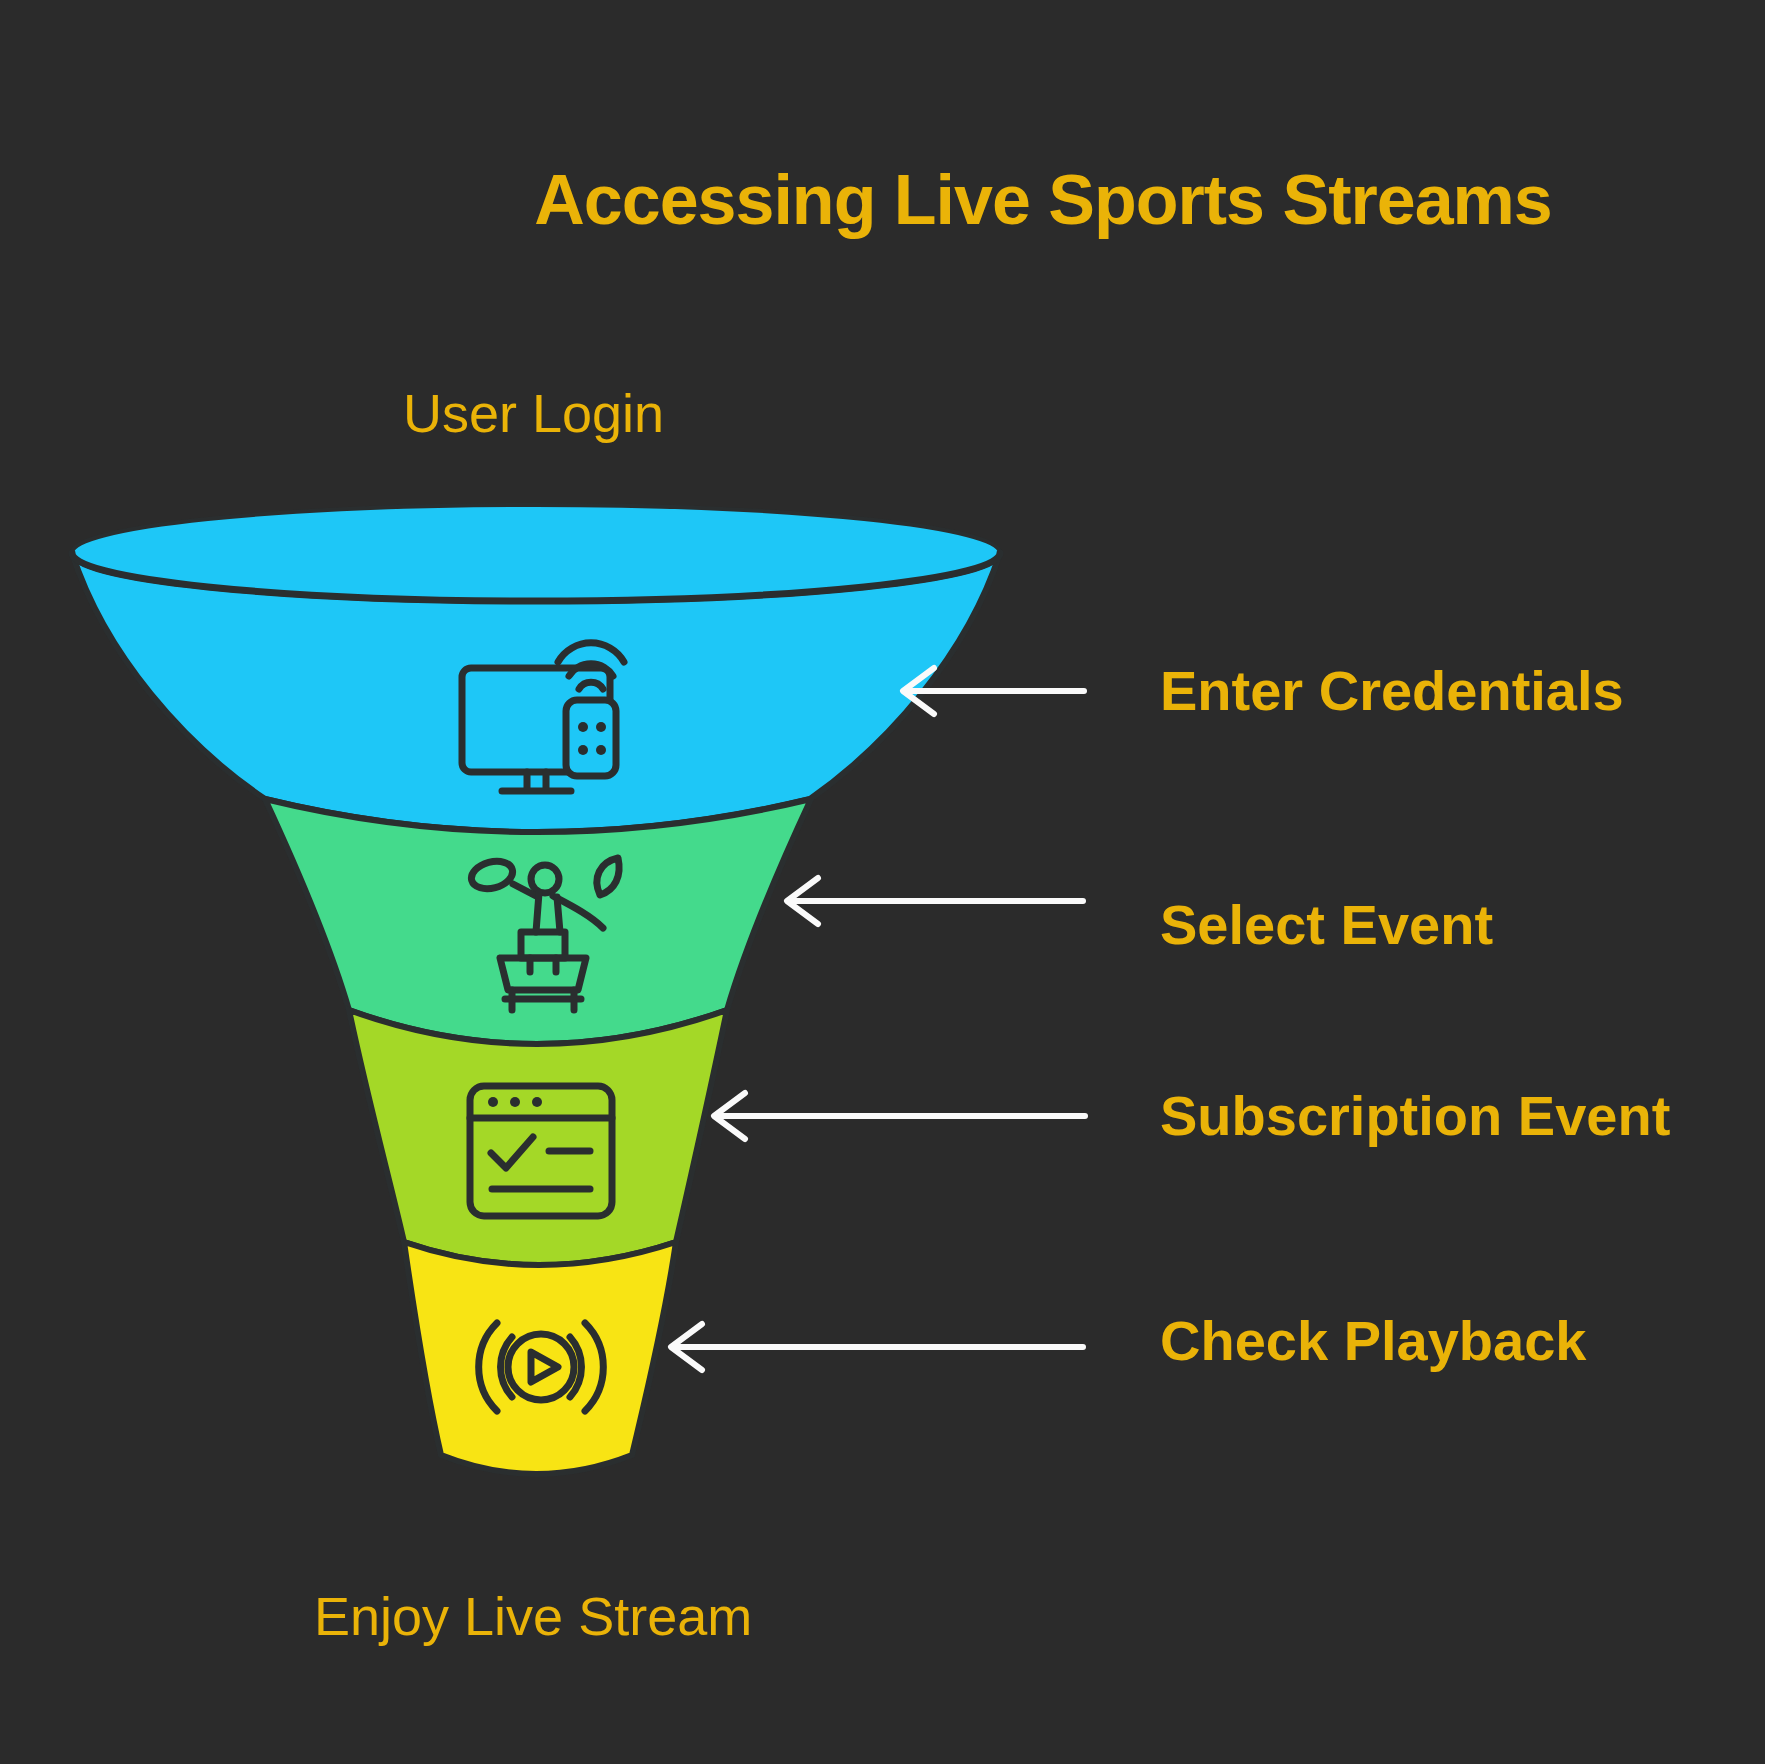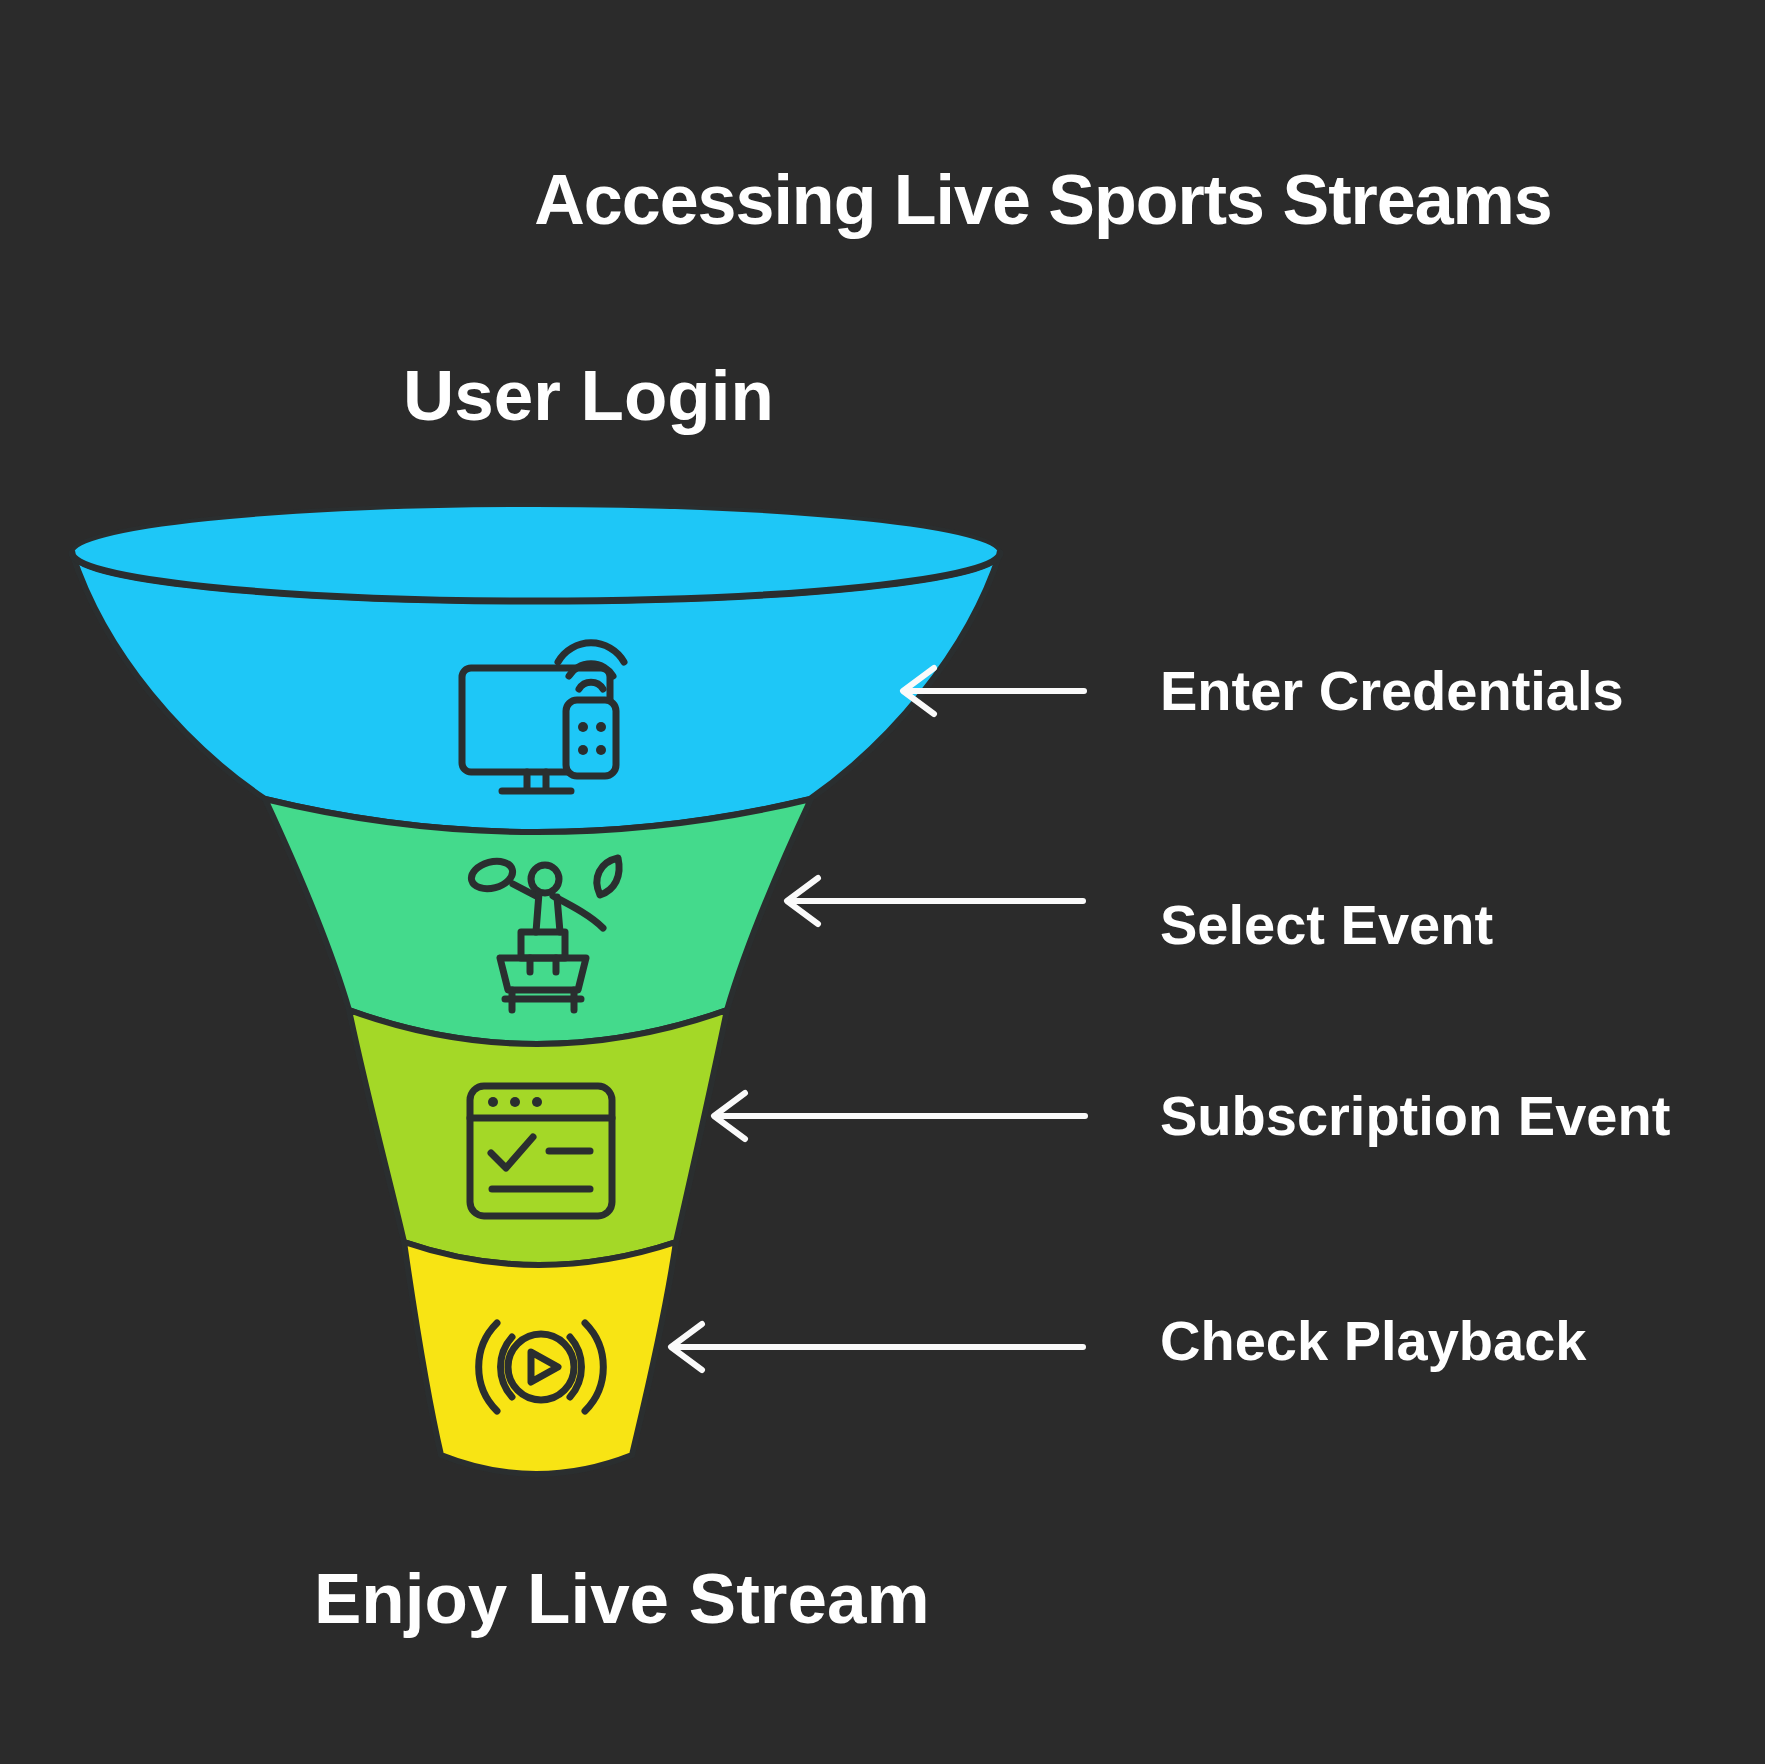--- a/index.html
+++ b/index.html
@@ -6,32 +6,32 @@
   body{
     width:1765px;height:1764px;
     background:#2b2b2b;
     font-family:"Liberation Sans", sans-serif;
     position:relative;
     overflow:hidden;
   }
   .stage-canvas{position:absolute;left:0;top:0;width:1765px;height:1764px;}
   .txt{
     position:absolute;
-    color:#ffffff;
+    color:#eab308;
     white-space:nowrap;
     transform:translateY(-50%);
   }
   .title{
     font-size:70px;
     font-weight:700;
     letter-spacing:-1px;
     transform:translate(-50%,-50%);
   }
   .side-label{font-size:56px;font-weight:700;}
-  .funnel-label{font-size:71px;font-weight:700;}
+  .funnel-label{font-size:54px;font-weight:400;margin-top:18px;}
   svg .outline{fill:none;stroke:#2a2e2f;stroke-width:7;stroke-linecap:round;stroke-linejoin:round;}
   svg .arrow{fill:none;stroke:#fafafa;stroke-width:6;stroke-linecap:round;stroke-linejoin:round;}
 </style>
 </head>
 <body>
 
 <svg class="stage-canvas" viewBox="0 0 1765 1764">
 
   <path stroke="#2a2e2f" stroke-width="6" d="M 72 553 C 105 655, 185 745, 265 799 Q 536 865, 810 799 C 887 745, 967 655, 1000 553 A 464 48 0 0 1 72 553 Z" fill="#1ec7f7"></path>
 

